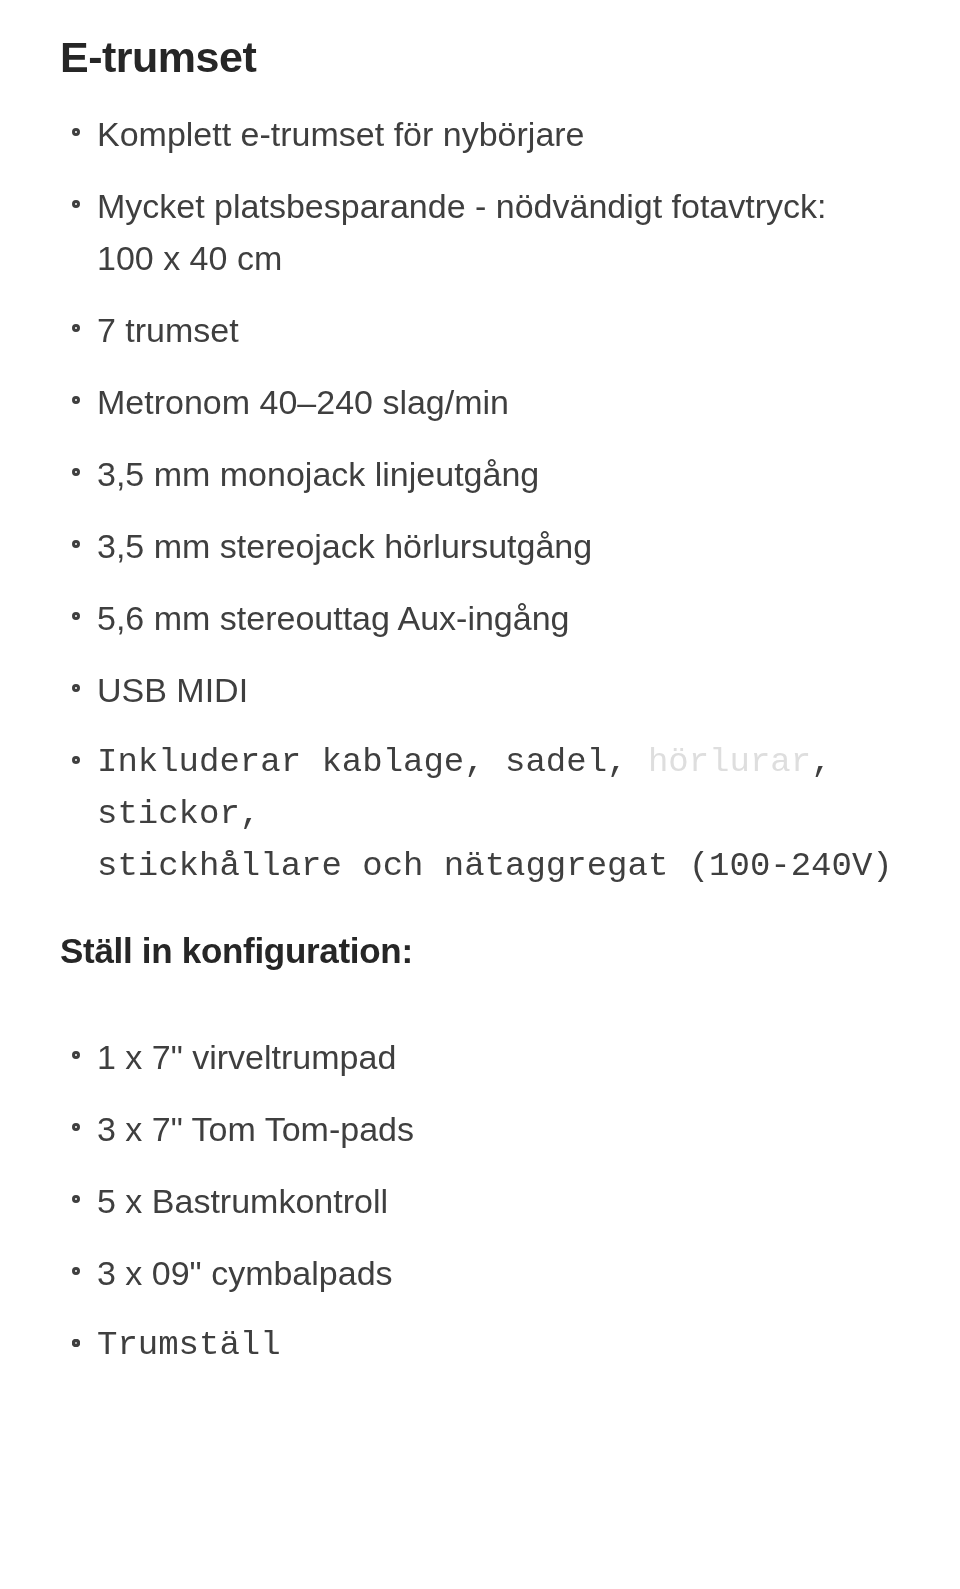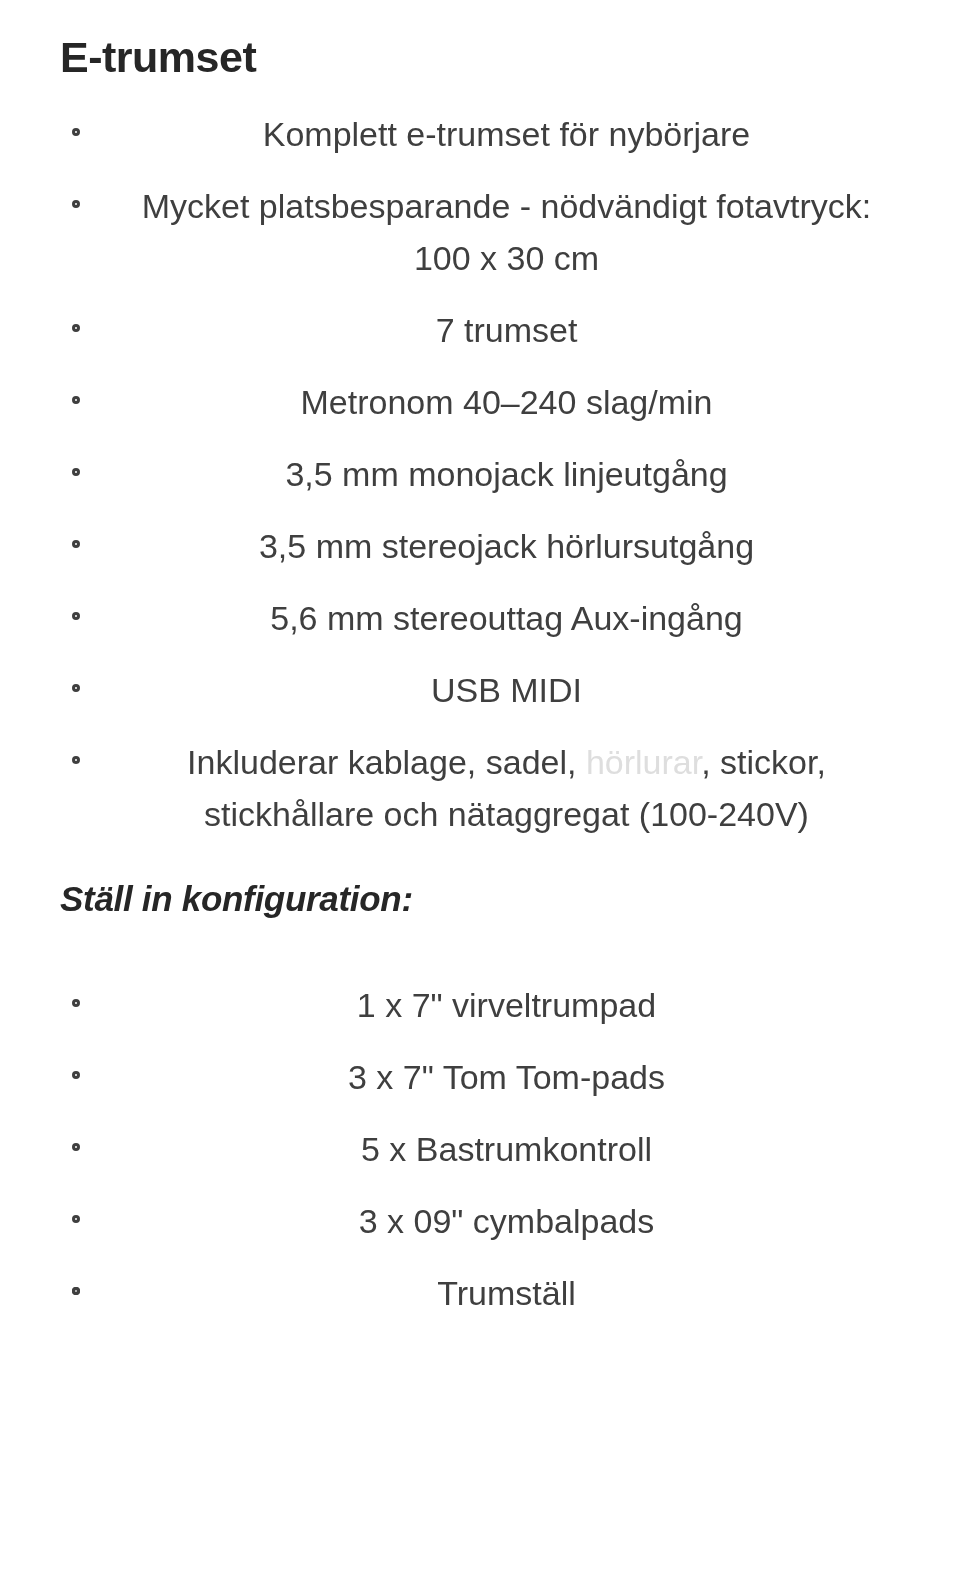--- a/index.html
+++ b/index.html
@@ -33,42 +33,41 @@
     color: var(--color-heading);
     letter-spacing: -0.5px;
   }
   h2.section-subheading {
     margin: 37px 0 0 0;
     font-size: 35px;
     line-height: 44px;
     font-weight: 700;
     color: var(--color-heading);
     letter-spacing: -0.3px;
-    font-style: italic;
   }
   ul.bullet-list {
     list-style: none;
     margin: 0;
     padding: 0;
   }
   ul.bullet-list.configuration-list {
     margin-top: 58px;
   }
   ul.bullet-list li {
     position: relative;
     padding-left: 37px;
     margin-bottom: 20px;
     font-size: 34px;
     line-height: 52px;
     white-space: pre-line;
     color: var(--color-body-text);
-    text-align: center;
   }
   ul.bullet-list li:last-child {
     margin-bottom: 0;
+    font-family: Liberation Mono, monospace;
   }
   span.bullet {
     position: absolute;
     left: 12px;
     top: 20px;
     width: 8px;
     height: 8px;
     border: 3px solid var(--color-bullet);
     border-radius: 50%;
     display: block;
@@ -81,21 +80,21 @@
 </head>
 <body>
 
 <main class="product-description">
 
   <h1 class="page-title">E-trumset</h1>
 
   <ul class="bullet-list feature-list">
     <li><span class="bullet"></span><span>Komplett e-trumset för nybörjare</span></li>
     <li><span class="bullet"></span><span>Mycket platsbesparande - nödvändigt fotavtryck:
-100 x 30 cm</span></li>
+100 x 40 cm</span></li>
     <li><span class="bullet"></span><span>7 trumset</span></li>
     <li><span class="bullet"></span><span>Metronom 40–240 slag/min</span></li>
     <li><span class="bullet"></span><span>3,5 mm monojack linjeutgång</span></li>
     <li><span class="bullet"></span><span>3,5 mm stereojack hörlursutgång</span></li>
     <li><span class="bullet"></span><span>5,6 mm stereouttag Aux-ingång</span></li>
     <li><span class="bullet"></span><span>USB MIDI</span></li>
     <li><span class="bullet"></span><span>Inkluderar kablage, sadel, </span><span class="faded">hörlurar</span><span>, stickor,
 stickhållare och nätaggregat (100-240V)</span></li>
   </ul>
 

